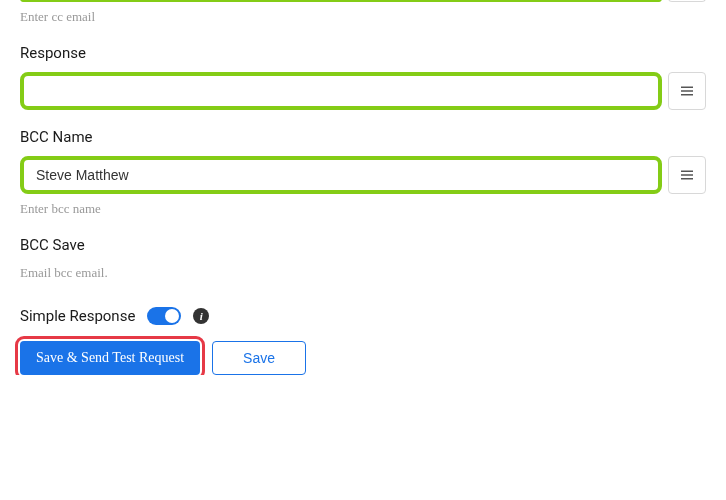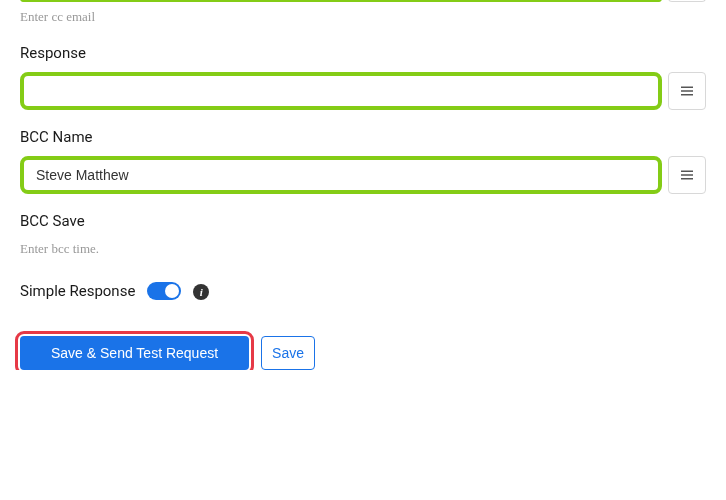--- a/index.html
+++ b/index.html
@@ -62,24 +62,24 @@
       line-height: 1.4;
       font-family: Liberation Serif, serif;
     }
     .truncated-row {
       display: flex;
       gap: 6px;
       align-items: flex-end;
     }
     .toggle-row {
       display: flex;
-      align-items: flex-end;
+      align-items: center;
       gap: 12px;
       margin-top: 24px;
-      margin-bottom: 36px;
+      margin-bottom: 16px;
     }
     .toggle-label {
       font-size: 15px;
       color: #1a1a1a;
     }
     .toggle {
       width: 34px;
       height: 18px;
       background: #1a73e8;
       border-radius: 10px;
@@ -112,34 +112,35 @@
     .button-row {
       display: flex;
       gap: 12px;
       margin-top: 6px;
     }
     .btn-primary {
       background: #1a73e8;
       color: #fff;
       border: none;
       border-radius: 4px;
-      padding: 9px 31px;
-      font-size: 14px;
-      cursor: pointer;
+      padding: 9px 16px;
+      font-size: 14px;
+      cursor: pointer;
+      font-family: Liberation Serif, serif;
     }
     .btn-primary-highlighted {
       outline: 3px solid #e63946;
       outline-offset: 2px;
     }
     .btn-secondary {
       background: #fff;
       color: #1a73e8;
       border: 1px solid #1a73e8;
       border-radius: 4px;
-      padding: 8px 10px;
+      padding: 8px 30px;
       font-size: 14px;
       cursor: pointer;
     }
   </style>
 </head>
 <body>
 
 <div class="field-group" style="margin-top: -20px;">
   <div class="truncated-row">
     <input class="text-input" style="border-top: none; border-radius: 0px 0px 4px 4px; height: 22px;" type="text">
@@ -169,25 +170,26 @@
   <div class="input-row">
     <input class="text-input" type="text" value="Steve Matthew" style="">
     <button class="menu-btn">
       <svg viewBox="0 0 24 24" fill="none" stroke="#555" stroke-width="2">
         <line x1="4" y1="7" x2="20" y2="7"></line>
         <line x1="4" y1="12" x2="20" y2="12"></line>
         <line x1="4" y1="17" x2="20" y2="17"></line>
       </svg>
     </button>
   </div>
+  <div class="helper-text">Enter bcc name</div>
 </div>
 
 <div class="field-group">
   <label class="field-label">BCC Save</label>
-  <div class="helper-text">Enter bcc time.</div>
+  <div class="helper-text">Email bcc email.</div>
 </div>
 
 <div class="toggle-row">
   <span class="toggle-label">Simple Response</span>
   <div class="toggle">
     <div class="toggle-knob"></div>
   </div>
   <div class="info-icon">i</div>
 </div>
 

